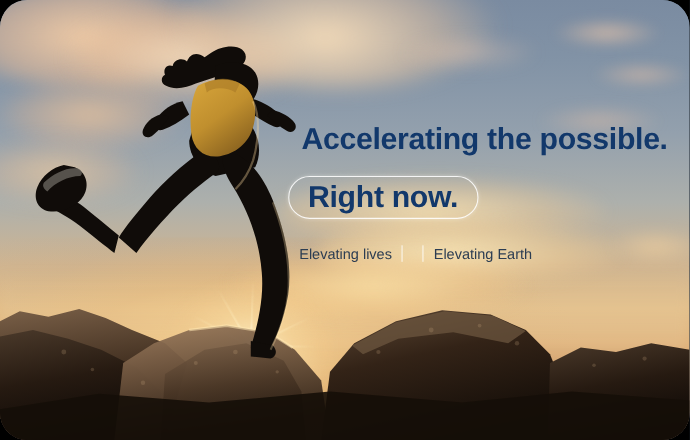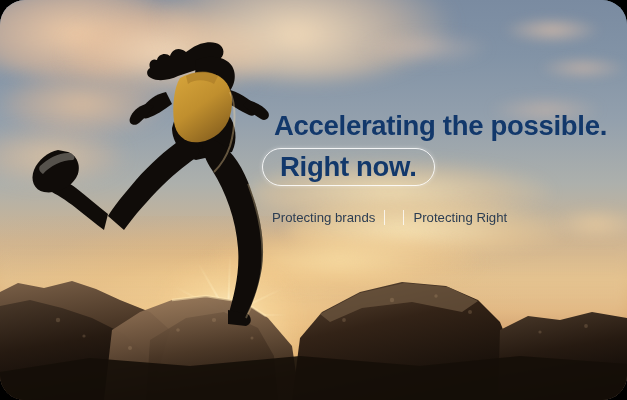--- a/index.html
+++ b/index.html
@@ -181,21 +181,21 @@
   .headline {
     font-size: 27.5px;
     font-weight: bold;
     line-height: 1.0;
     color: #12386b;
     letter-spacing: -0.3px;
     margin: 0;
     white-space: nowrap;
   }
   .pill-row {
-    margin-top: 8px;
+    margin-top: 20px;
     margin-left: -12px;
   }
   .pill {
     display: inline-block;
     padding: 4px 17px 5px 17px;
     border: 1.6px solid rgba(255,255,255,0.88);
     border-radius: 24px;
     box-shadow: 0 0 4px rgba(255,255,255,0.35);
   }
   .pill .headline { font-size: 27.5px; }
@@ -385,21 +385,21 @@
 
     <div class="headline">Accelerating the possible.</div>
 
     <div class="pill-row">
       <span class="pill">
         <span class="headline">Right now.</span>
       </span>
     </div>
 
     <div class="tagline">
-      <span class="seg">Protecting brands</span>
+      <span class="seg">Elevating lives</span>
       <span class="divider"></span>
       <span class="divider"></span>
-      <span class="seg">Protecting Right</span>
+      <span class="seg">Elevating Earth</span>
     </div>
 
   </div>
 
 </div>
 
 </body></html>

